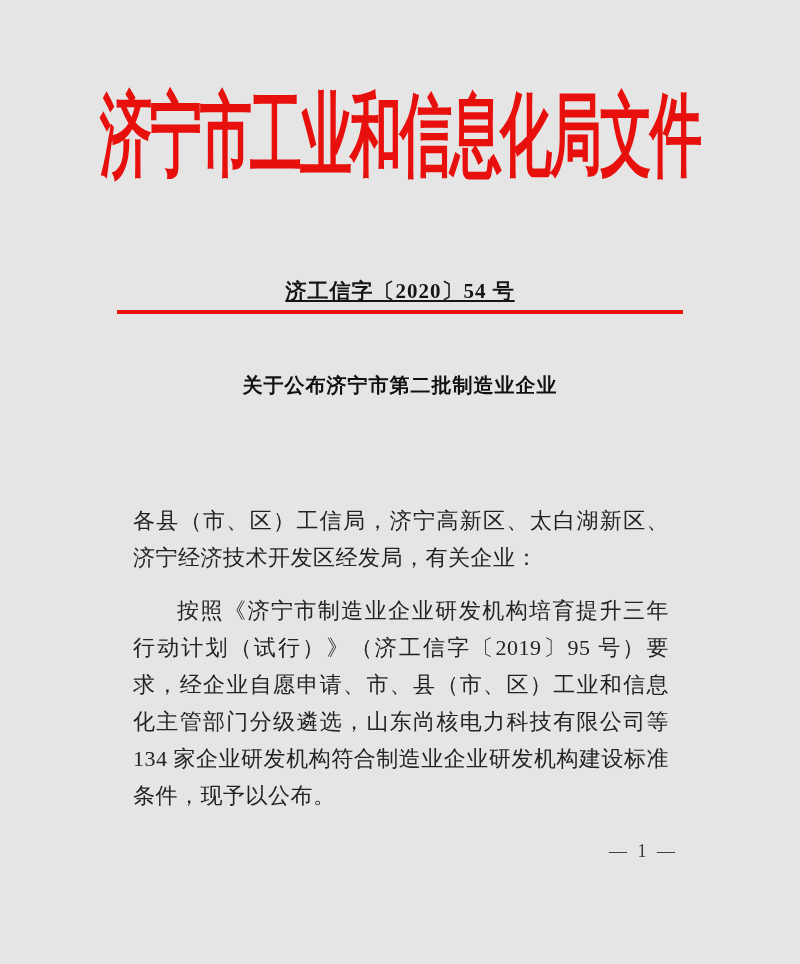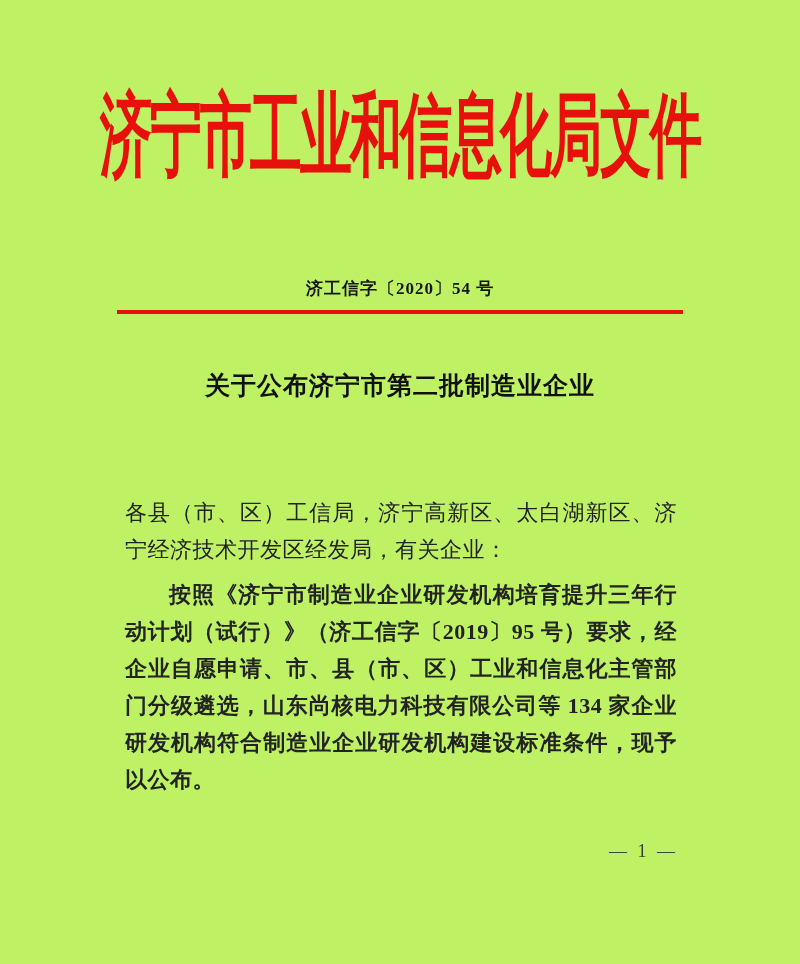--- a/index.html
+++ b/index.html
@@ -2,21 +2,21 @@
 <html><head>
 <meta charset="utf-8">
 <style>
   * { margin: 0; padding: 0; box-sizing: border-box; }
   html, body { background: #ffffff; }
   .page {
     position: relative;
     width: 800px;
     height: 964px;
     margin: 0 auto;
-    background: #bef264;
+    background: #e5e5e5;
     overflow: hidden;
     font-family: "Liberation Serif", "DejaVu Serif", serif;
     color: #1c1c1c;
   }
   
   .letterhead {
     position: absolute;
     top: 84px;
     left: 0;
     width: 100%;
@@ -35,62 +35,63 @@
     transform-origin: 50% 50%;
     font-family: "Liberation Serif", "DejaVu Serif", serif;
   }
   
   .doc-number {
     position: absolute;
     top: 277px;
     left: 0;
     width: 100%;
     text-align: center;
-    font-size: 17px;
+    font-size: 21px;
     font-weight: bold;
     color: #151515;
     letter-spacing: 1px;
+    text-decoration: underline;
   }
   
   .red-line {
     position: absolute;
     top: 310px;
     left: 117px;
     width: 566px;
     height: 4px;
     background: #e8100c;
   }
   
   .doc-title {
     position: absolute;
     top: 363px;
     left: 0;
     width: 100%;
     text-align: center;
-    font-size: 25px;
+    font-size: 20px;
     line-height: 45px;
     font-weight: bold;
     color: #111111;
     letter-spacing: 1px;
   }
   
   .body-text {
     position: absolute;
     top: 486px;
     left: 117px;
     width: 568px;
     font-size: 22px;
     line-height: 37px;
     text-align: justify;
     text-justify: inter-ideograph;
     color: #232323;
     letter-spacing: 0.5px;
   }
-  .body-text p { margin: 8px; }
-  .body-text p.indent { text-indent: 2em; font-weight: bold; }
+  .body-text p { margin: 16px; }
+  .body-text p.indent { text-indent: 2em; }
   
   .page-number {
     position: absolute;
     top: 841px;
     right: 122px;
     font-size: 18px;
     color: #3a3a3a;
     letter-spacing: 3px;
     white-space: nowrap;
   }

